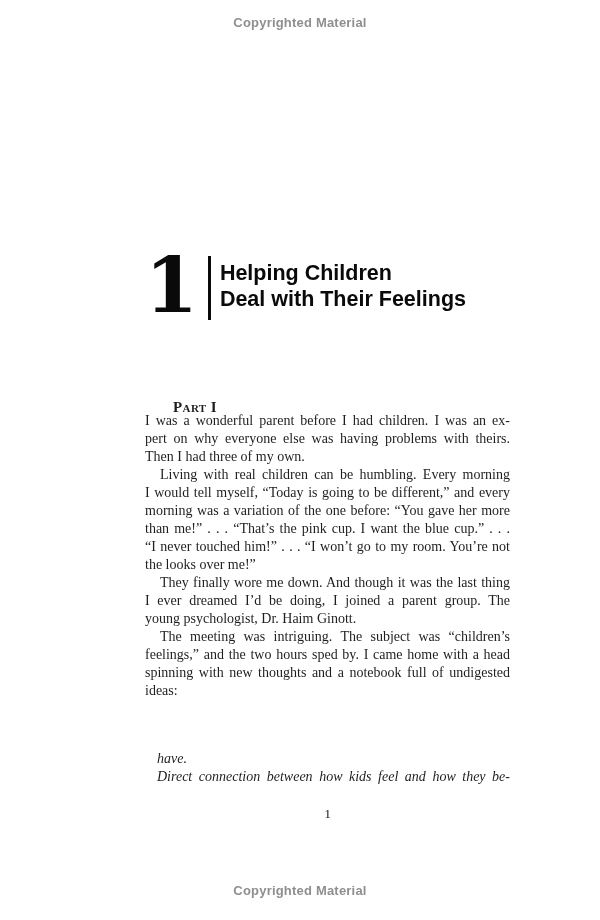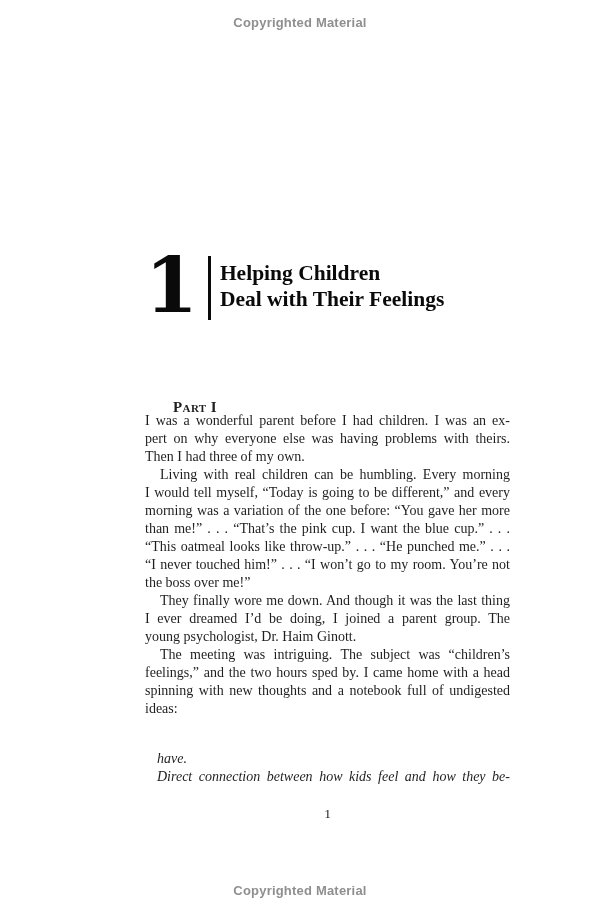--- a/index.html
+++ b/index.html
@@ -39,21 +39,21 @@
     font-size: 76px;
     line-height: 64px;
   }
   .chapter-rule {
     width: 3px;
     height: 64px;
     background: #0a0a0a;
     margin: 2px 9px 0 10px;
   }
   .chapter-title {
-    font-family: Liberation Serif, serif;
+    font-family: Liberation Sans, sans-serif;
     font-weight: 700;
     font-size: 21.5px;
     line-height: 26px;
     padding-top: 6px;
     white-space: nowrap;
   }
 
   .part-heading {
     position: absolute;
     left: 145px;
@@ -115,23 +115,22 @@
       <div class="paragraph">
         <div class="bline fitline">I was a wonderful parent before I had children. I was an ex-</div>
         <div class="bline fitline">pert on why everyone else was having problems with theirs.</div>
         <div class="bline fitline lastline">Then I had three of my own.</div>
       </div>
       <div class="paragraph">
         <div class="bline fitline indent">Living with real children can be humbling. Every morning</div>
         <div class="bline fitline">I would tell myself, “Today is going to be different,” and every</div>
         <div class="bline fitline">morning was a variation of the one before: “You gave her more</div>
         <div class="bline fitline">than me!” . . . “That’s the pink cup. I want the blue cup.” . . .</div>
-        <div class="bline fitline">“This oatmeal looks like throw-up.” . . . “He punched me.” . . .</div>
         <div class="bline fitline">“I never touched him!” . . . “I won’t go to my room. You’re not</div>
-        <div class="bline fitline lastline">the boss over me!”</div>
+        <div class="bline fitline lastline">the looks over me!”</div>
       </div>
       <div class="paragraph">
         <div class="bline fitline indent">They finally wore me down. And though it was the last thing</div>
         <div class="bline fitline">I ever dreamed I’d be doing, I joined a parent group. The</div>
         <div class="bline fitline lastline">young psychologist, Dr. Haim Ginott.</div>
       </div>
       <div class="paragraph">
         <div class="bline fitline indent">The meeting was intriguing. The subject was “children’s</div>
         <div class="bline fitline">feelings,” and the two hours sped by. I came home with a head</div>
         <div class="bline fitline">spinning with new thoughts and a notebook full of undigested</div>

